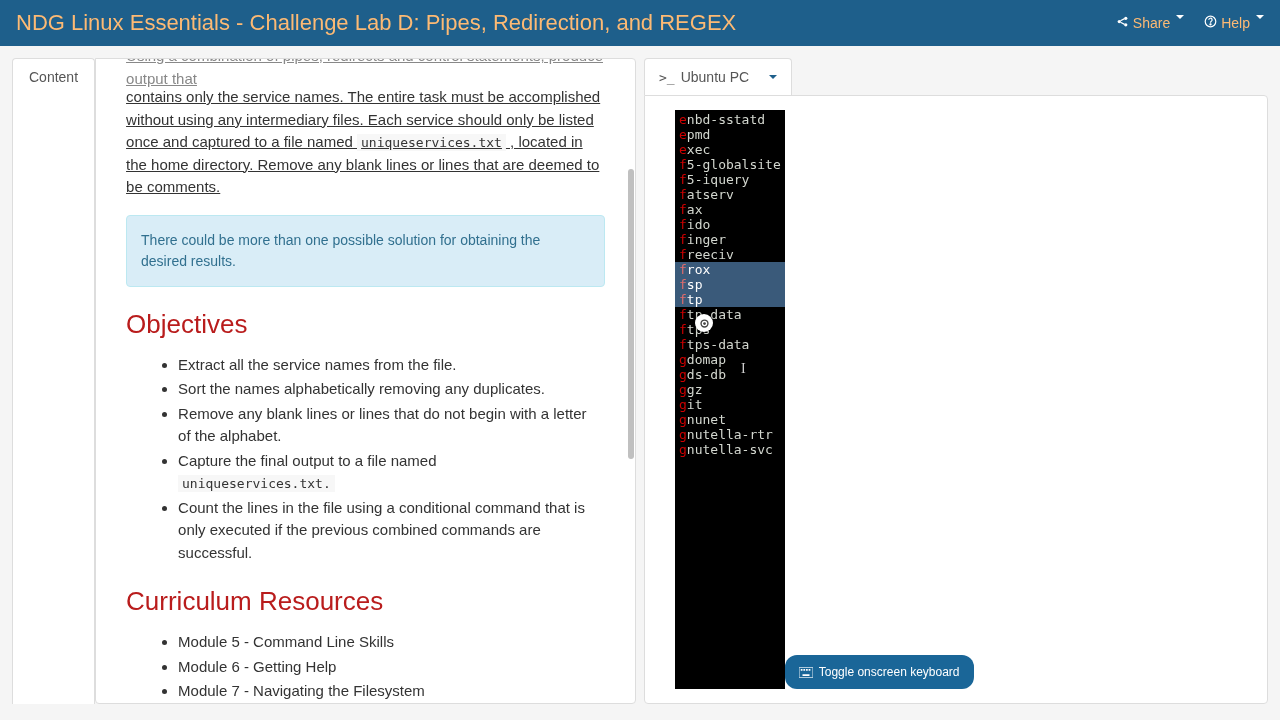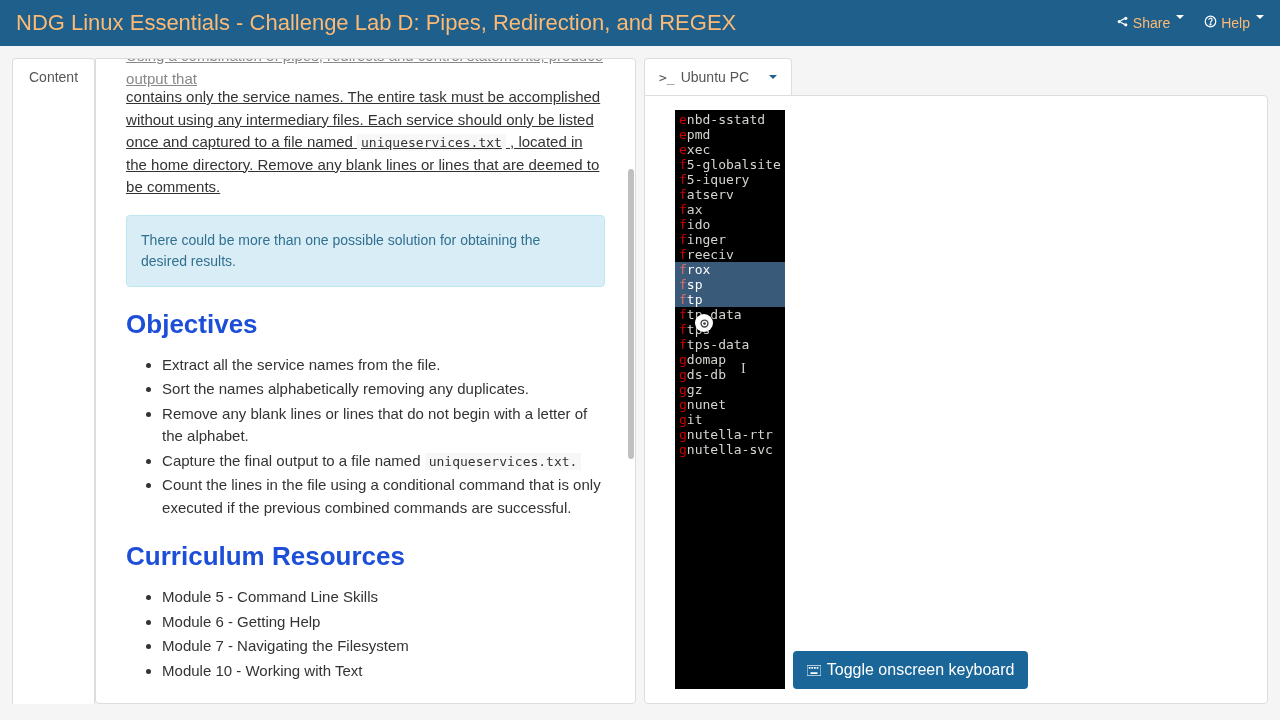--- a/index.html
+++ b/index.html
@@ -15,33 +15,33 @@
 .tabs { display: flex; }
 .tab { background: #fff; border: 1px solid #ddd; border-bottom: none; padding: 10px 16px; font-size: 14px; color: #555; border-radius: 4px 4px 0 0; cursor: pointer; }
 .tab-term { display: flex; align-items: center; gap: 6px; padding: 10px 14px; }
 .card { background: #fff; border: 1px solid #ddd; border-radius: 0 4px 4px 4px; flex: 1; overflow: hidden; position: relative; }
 .content-scroll { padding: 0 30px 20px 30px; height: 100%; overflow-y: auto; color: #333; font-size: 15px; line-height: 1.5; }
 .content-scroll::-webkit-scrollbar { width: 8px; }
 .content-scroll::-webkit-scrollbar-thumb { background: #bbb; border-radius: 4px; }
 .intro p { margin-top: 12px; text-decoration: underline; }
 code.inline { font-family: Menlo, Consolas, monospace; background: #f7f7f7; padding: 1px 4px; font-size: 13px; }
 .note { background: #d9edf7; border: 1px solid #bce8f1; color: #31708f; padding: 14px; border-radius: 4px; margin: 16px 0; font-size: 14px; }
-h2 { font-size: 26px; font-weight: 700; margin: 18px 0 10px 0; color: #1d4ed8; }
+h2 { font-size: 26px; font-weight: 400; margin: 18px 0 10px 0; color: #b91c1c; }
 ul { padding-left: 36px; margin: 6px 0; }
-ul li { margin: 2px 0; font-size: 15px; }
+ul li { margin: 2px 16px; font-size: 15px; }
 .terminal-card { background: #fff; border: 1px solid #ddd; border-radius: 0 4px 4px 4px; flex: 1; padding: 14px 30px; display: flex; flex-direction: row; }
 .terminal { background: #000; font-family: "DejaVu Sans Mono", Menlo, Consolas, monospace; font-size: 13px; line-height: 15px; padding: 2px 0; flex: 0 0 auto; overflow: hidden; }
 .term-line { white-space: pre; color: #d3d7cf; padding: 0 4px; }
 .term-line .hl-first { color: #cc0000; }
 .term-line.sel { background: #3a5a7a; color: #fff; }
 .term-line.sel .hl-first { color: #e06c6c; }
 .term-dd-caret { display:inline-block; width:0;height:0;border-left:4px solid transparent;border-right:4px solid transparent;border-top:4px solid #1e5f8b; margin-left: 14px;}
 .term-prompt-icon { font-family: monospace; font-size: 13px; }
 .toggle-bar { margin-top: auto; padding-top: 30px; }
-.toggle-btn { background: #1a6698; color: #fff; border: none; padding: 10px 14px; font-size: 16px; border-radius: 4px; cursor: pointer; display: inline-flex; align-items: center; gap: 6px; margin-left: 8px; }
+.toggle-btn { background: #1a6698; color: #fff; border: none; padding: 10px 14px; font-size: 12px; border-radius: 12px; cursor: pointer; display: inline-flex; align-items: center; gap: 6px; }
 .scroll-thumb { position:absolute; right:1px; top:110px; width:6px; height:290px; background:#c0c0c0; border-radius:3px;}
 .cursor-badge { position: absolute; width: 18px; height: 18px; background: #fff; border-radius: 50%; display:flex; align-items:center; justify-content:center; box-shadow: 0 0 0 2px rgba(0,0,0,0.1); z-index:5; }
 .cursor-badge svg { width:11px; height:11px; }
 .text-cursor { position:absolute; font-family: serif; font-size:14px; color:#ccc; z-index:5; }
 </style>
 </head>
 <body>
 
 <div class="topbar">
   <div class="topbar-title">NDG Linux Essentials - Challenge Lab D: Pipes, Redirection, and REGEX</div>
@@ -129,22 +129,22 @@
           <div class="term-line"><span class="hl-first">f</span>reeciv</div>
           <div class="term-line sel"><span class="hl-first">f</span>rox</div>
           <div class="term-line sel"><span class="hl-first">f</span>sp</div>
           <div class="term-line sel"><span class="hl-first">f</span>tp</div>
           <div class="term-line"><span class="hl-first">f</span>tp-data</div>
           <div class="term-line"><span class="hl-first">f</span>tps</div>
           <div class="term-line"><span class="hl-first">f</span>tps-data</div>
           <div class="term-line"><span class="hl-first">g</span>domap</div>
           <div class="term-line"><span class="hl-first">g</span>ds-db</div>
           <div class="term-line"><span class="hl-first">g</span>gz</div>
+          <div class="term-line"><span class="hl-first">g</span>it</div>
           <div class="term-line"><span class="hl-first">g</span>nunet</div>
-          <div class="term-line"><span class="hl-first">g</span>it</div>
           <div class="term-line"><span class="hl-first">g</span>nutella-rtr</div>
           <div class="term-line"><span class="hl-first">g</span>nutella-svc</div>
           <div class="cursor-badge" style="left:20px; top:204px;">
           <svg viewBox="0 0 16 16" fill="#444">
               <circle cx="8" cy="8" r="5" fill="none" stroke="#444" stroke-width="2"></circle>
               <circle cx="8" cy="8" r="2"></circle>
             </svg>
         </div>
           <div class="text-cursor" style="left:66px; top:251px;">I</div>
         </div>

